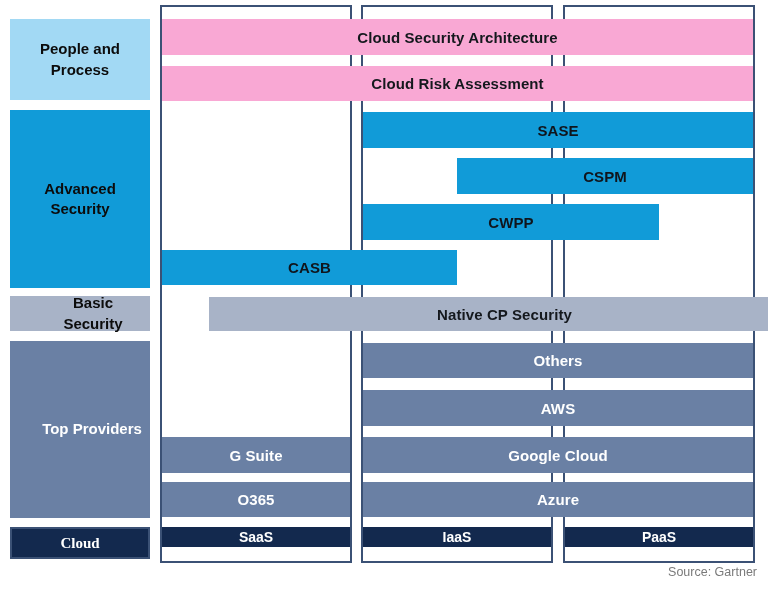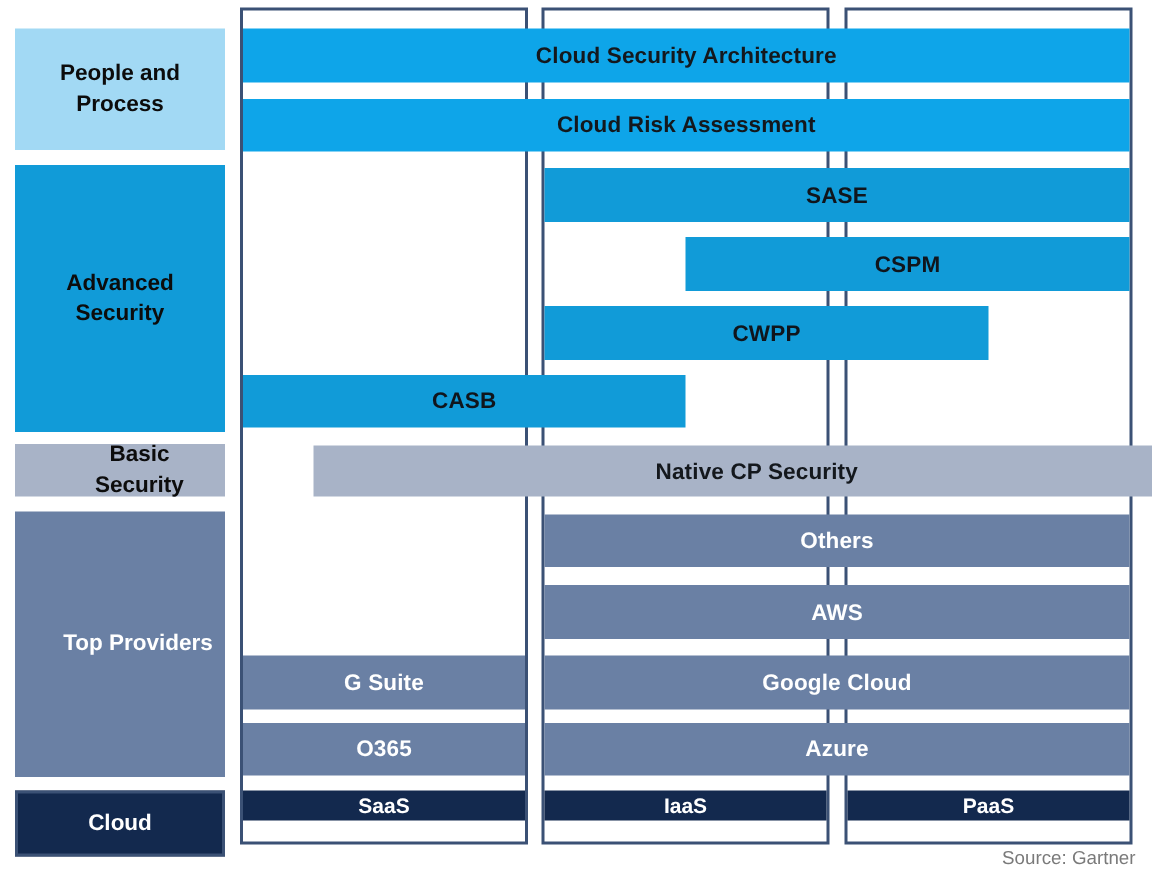--- a/index.html
+++ b/index.html
@@ -31,21 +31,21 @@
     position: absolute;
     display: flex;
     align-items: center;
     justify-content: center;
     font-size: 15px;
     font-weight: 700;
     letter-spacing: 0.1px;
     z-index: 2;
     box-sizing: border-box;
   }
-  .bar--light { background: #0ea5e9; color: #14181d; }
+  .bar--light { background: #f9a8d4; color: #14181d; }
   .bar--blue  { background: #119bd8; color: #10151c; }
   .bar--gray  { background: #a8b3c7; color: #14181d; margin-left: 47px; }
   .bar--slate { background: #6a80a4; color: #ffffff; }
 
   
   .row-label {
     position: absolute;
     left: 10px;
     width: 140px;
     display: flex;
@@ -100,21 +100,21 @@
 <div class="stage">
 
   <div class="col-box saas"></div>
   <div class="col-box iaas"></div>
   <div class="col-box paas"></div>
 
   <div class="row-label row-label--light" style="top:19px; height:81px;">People and Process</div>
   <div class="row-label row-label--blue" style="top:110px; height:178px;">Advanced Security</div>
   <div class="row-label row-label--gray" style="top:296px; height:35px;padding-left:34px;">Basic Security</div>
   <div class="row-label row-label--slate" style="top:341px; height:177px;">Top Providers</div>
-  <div class="row-label row-label--navy" style="top:527px; height:44px;">Cloud</div>
+  <div class="row-label row-label--navy" style="top:527px; height:32px;font-family:Liberation Serif, serif;">Cloud</div>
 
   <div class="bar bar--light" style="left:162px; width:591px; top:19px; height:36px;">Cloud Security Architecture</div>
   <div class="bar bar--light" style="left:162px; width:591px; top:66px; height:35px;">Cloud Risk Assessment</div>
 
   <div class="bar bar--blue" style="left:363px; width:390px; top:112px; height:36px;">SASE</div>
   <div class="bar bar--blue" style="left:363px; width:296px; top:204px; height:36px;">CWPP</div>
   <div class="bar bar--blue" style="left:457px; width:296px; top:158px; height:36px;">CSPM</div>
   <div class="bar bar--blue" style="left:162px; width:295px; top:250px; height:35px;">CASB</div>
 
   <div class="bar bar--gray" style="left:162px; width:591px; top:297px; height:34px;">Native CP Security</div>

